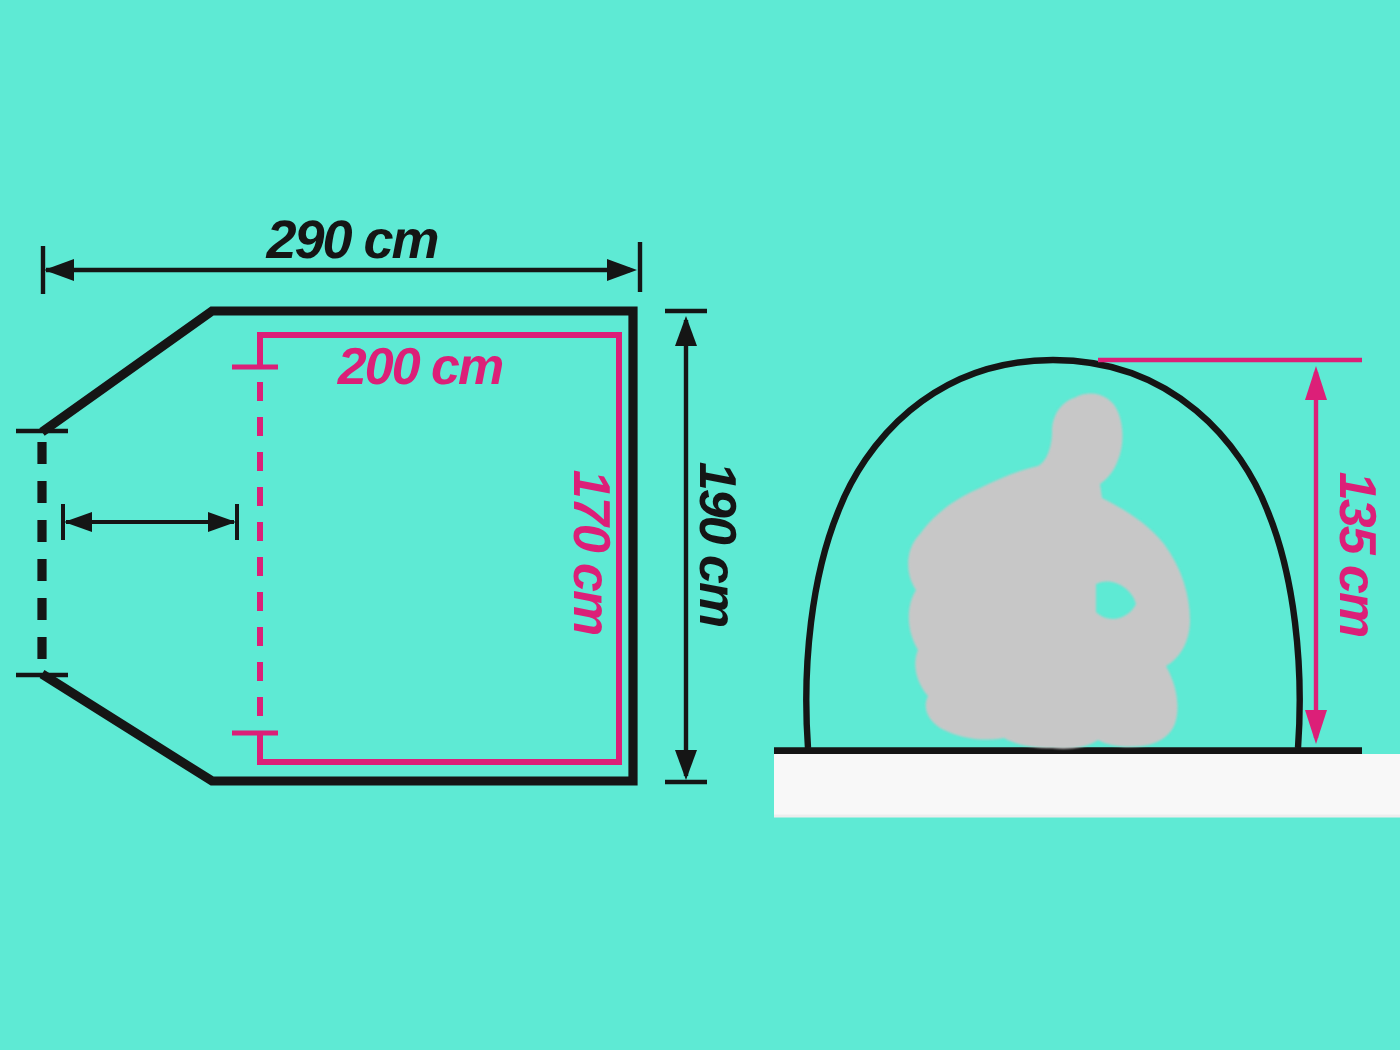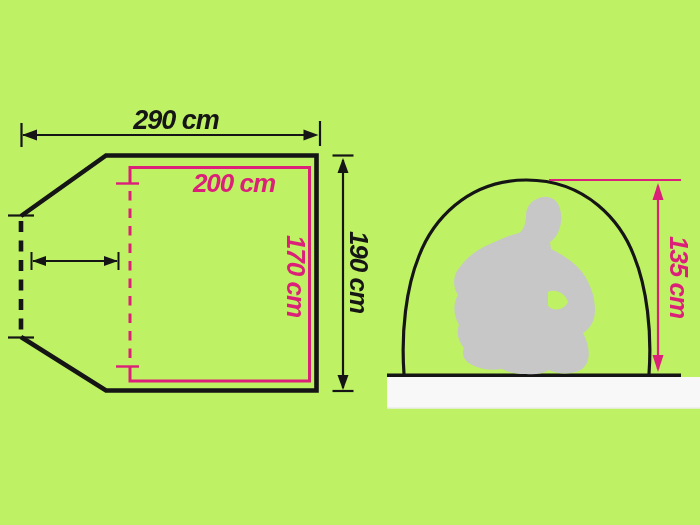--- a/index.html
+++ b/index.html
@@ -1,17 +1,17 @@
 <!DOCTYPE html>
 <html><head>
 <meta charset="utf-8">
 <style>
   html,body{margin:0;padding:0;background:#fff;}
   .stage{
-    position:relative;width:700px;height:525px;background:#bef264;
+    position:relative;width:700px;height:525px;background:#5eead4;
     overflow:hidden;font-family:"Liberation Sans",sans-serif;
   }
   .lbl{
     position:absolute;font-weight:bold;font-style:italic;line-height:1;
     text-align:center;white-space:nowrap;letter-spacing:-1px;
     font-family:"Liberation Sans",sans-serif;
   }
   .black{color:#151515;}
   .pink{color:#dc1f78;}
   .rot{transform:rotate(90deg);transform-origin:center center;}
@@ -109,21 +109,21 @@
         <line x1="658" y1="186" x2="658" y2="369" stroke="#dc1f78" stroke-width="2.2"></line>
         <polygon points="658,183 652.5,200 663.5,200" fill="#dc1f78"></polygon>
         <polygon points="658,372 652.5,355 663.5,355" fill="#dc1f78"></polygon>
       </g>
     </g>
   </svg>
 
   <div class="lbl black" style="left:106px;top:107px;width:140px;font-size:27px;">290 cm</div>
 
 
-  <div class="lbl pink" style="left:164px;top:170px;width:140px;font-size:26px;">200 cm</div>
+  <div class="lbl pink" style="left:140px;top:170px;width:140px;font-size:26px;">200 cm</div>
 
   <div class="lbl pink rot" style="left:226px;top:263px;width:140px;font-size:26px;">170 cm</div>
 
   <div class="lbl black rot" style="left:289px;top:259px;width:140px;font-size:26px;">190 cm</div>
 
   <div class="lbl pink rot" style="left:609px;top:264px;width:140px;font-size:26px;">135 cm</div>
 
 </div>
 
 </body></html>

